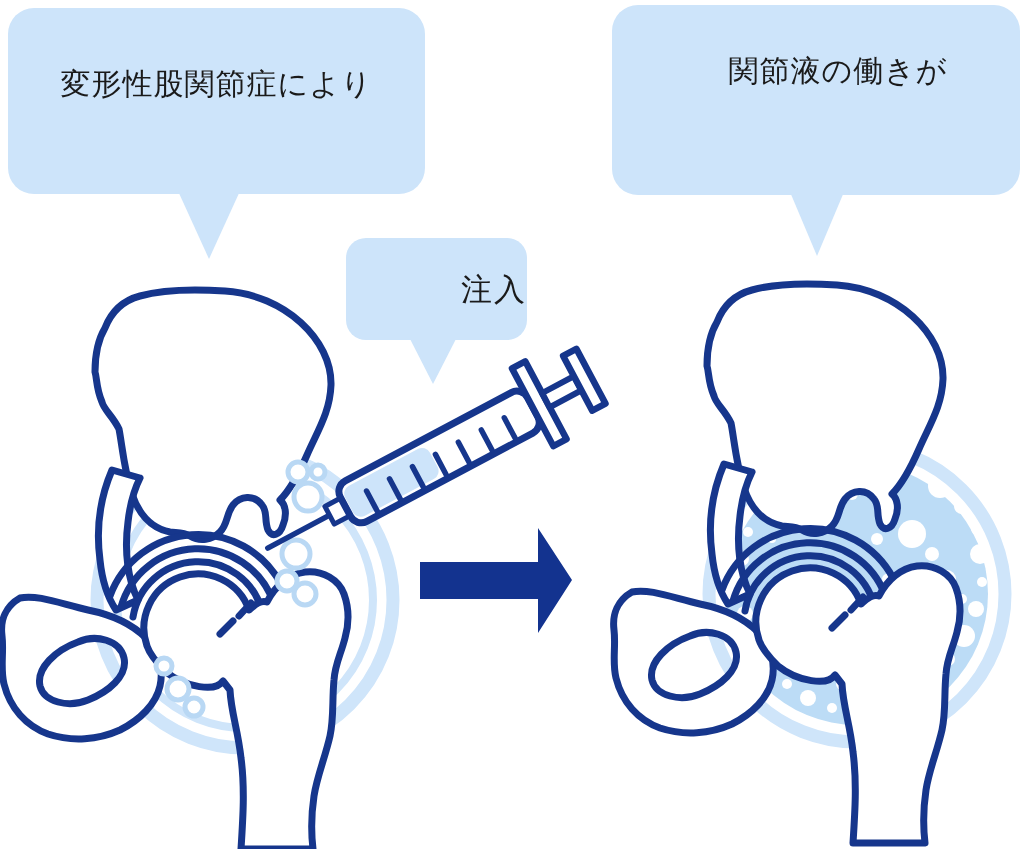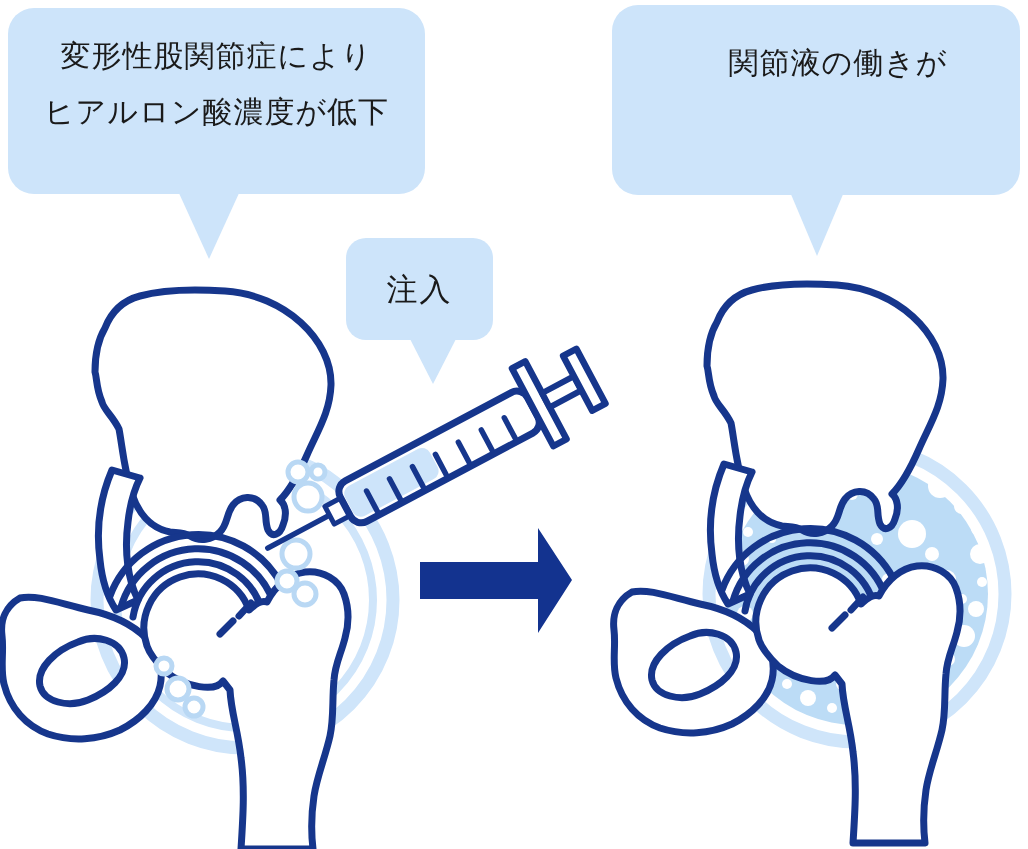--- a/index.html
+++ b/index.html
@@ -13,27 +13,27 @@
     position:absolute;background:#cde4fa;border-radius:26px;
     color:#1a1a1a;text-align:center;
   }
   .bubble .tail{
     position:absolute;top:calc(100% - 3px);width:0;height:0;
     border-left:31px solid transparent;border-right:31px solid transparent;
     border-top:68px solid #cde4fa;
   }
   .bubble-before{left:8px;top:8px;width:417px;height:186px;}
   .bubble-before .line{font-size:30px;line-height:56px;letter-spacing:1px;}
-  .bubble-before .text-wrap{padding-top:20px;}
+  .bubble-before .text-wrap{padding-top:48px;}
   .bubble-before .tail{left:170px;}
   .bubble-after{left:612px;top:5px;width:408px;height:190px;}
   .bubble-after .line{font-size:30px;line-height:56px;letter-spacing:1px;}
-  .bubble-after .text-wrap{padding-top:30px;margin-left:44px;}
+  .bubble-after .text-wrap{padding-top:38px;margin-left:44px;}
   .bubble-after .tail{left:178px;border-left-width:27px;border-right-width:27px;border-top-width:64px;}
-  .bubble-inject{left:346px;top:238px;width:147px;height:102px;border-radius:20px;}
+  .bubble-inject{left:346px;top:238px;width:181px;height:102px;border-radius:20px;text-align:right;}
   .bubble-inject .line{font-size:31px;line-height:102px;letter-spacing:2px;}
   .bubble-inject .tail{left:63px;border-left-width:24px;border-right-width:24px;border-top-width:47px;}
 </style>
 </head>
 <body>
 
 <div class="stage">
 
   <svg class="scene" width="1028" height="849" viewBox="0 0 1028 849">
     <defs>
@@ -169,21 +169,20 @@
       <rect x="317" y="-8" width="36" height="16" fill="#ffffff" stroke-width="6"></rect>
       <rect x="353" y="-31" width="15" height="62" fill="#ffffff" stroke-width="6.5"></rect>
     </g>
 
     <polygon points="420,562 538,562 538,528 572,580 538,633 538,599 420,599" fill="#13338f"></polygon>
   </svg>
 
   <div class="bubble bubble-before">
     <div class="text-wrap">
       <div class="line">変形性股関節症により</div>
-      <div class="line">ヒアルロン酸濃度が低下</div>
     </div>
     <span class="tail"></span>
   </div>
 
   <div class="bubble bubble-inject">
     <div class="line">注入</div>
     <span class="tail"></span>
   </div>
 
   <div class="bubble bubble-after">

